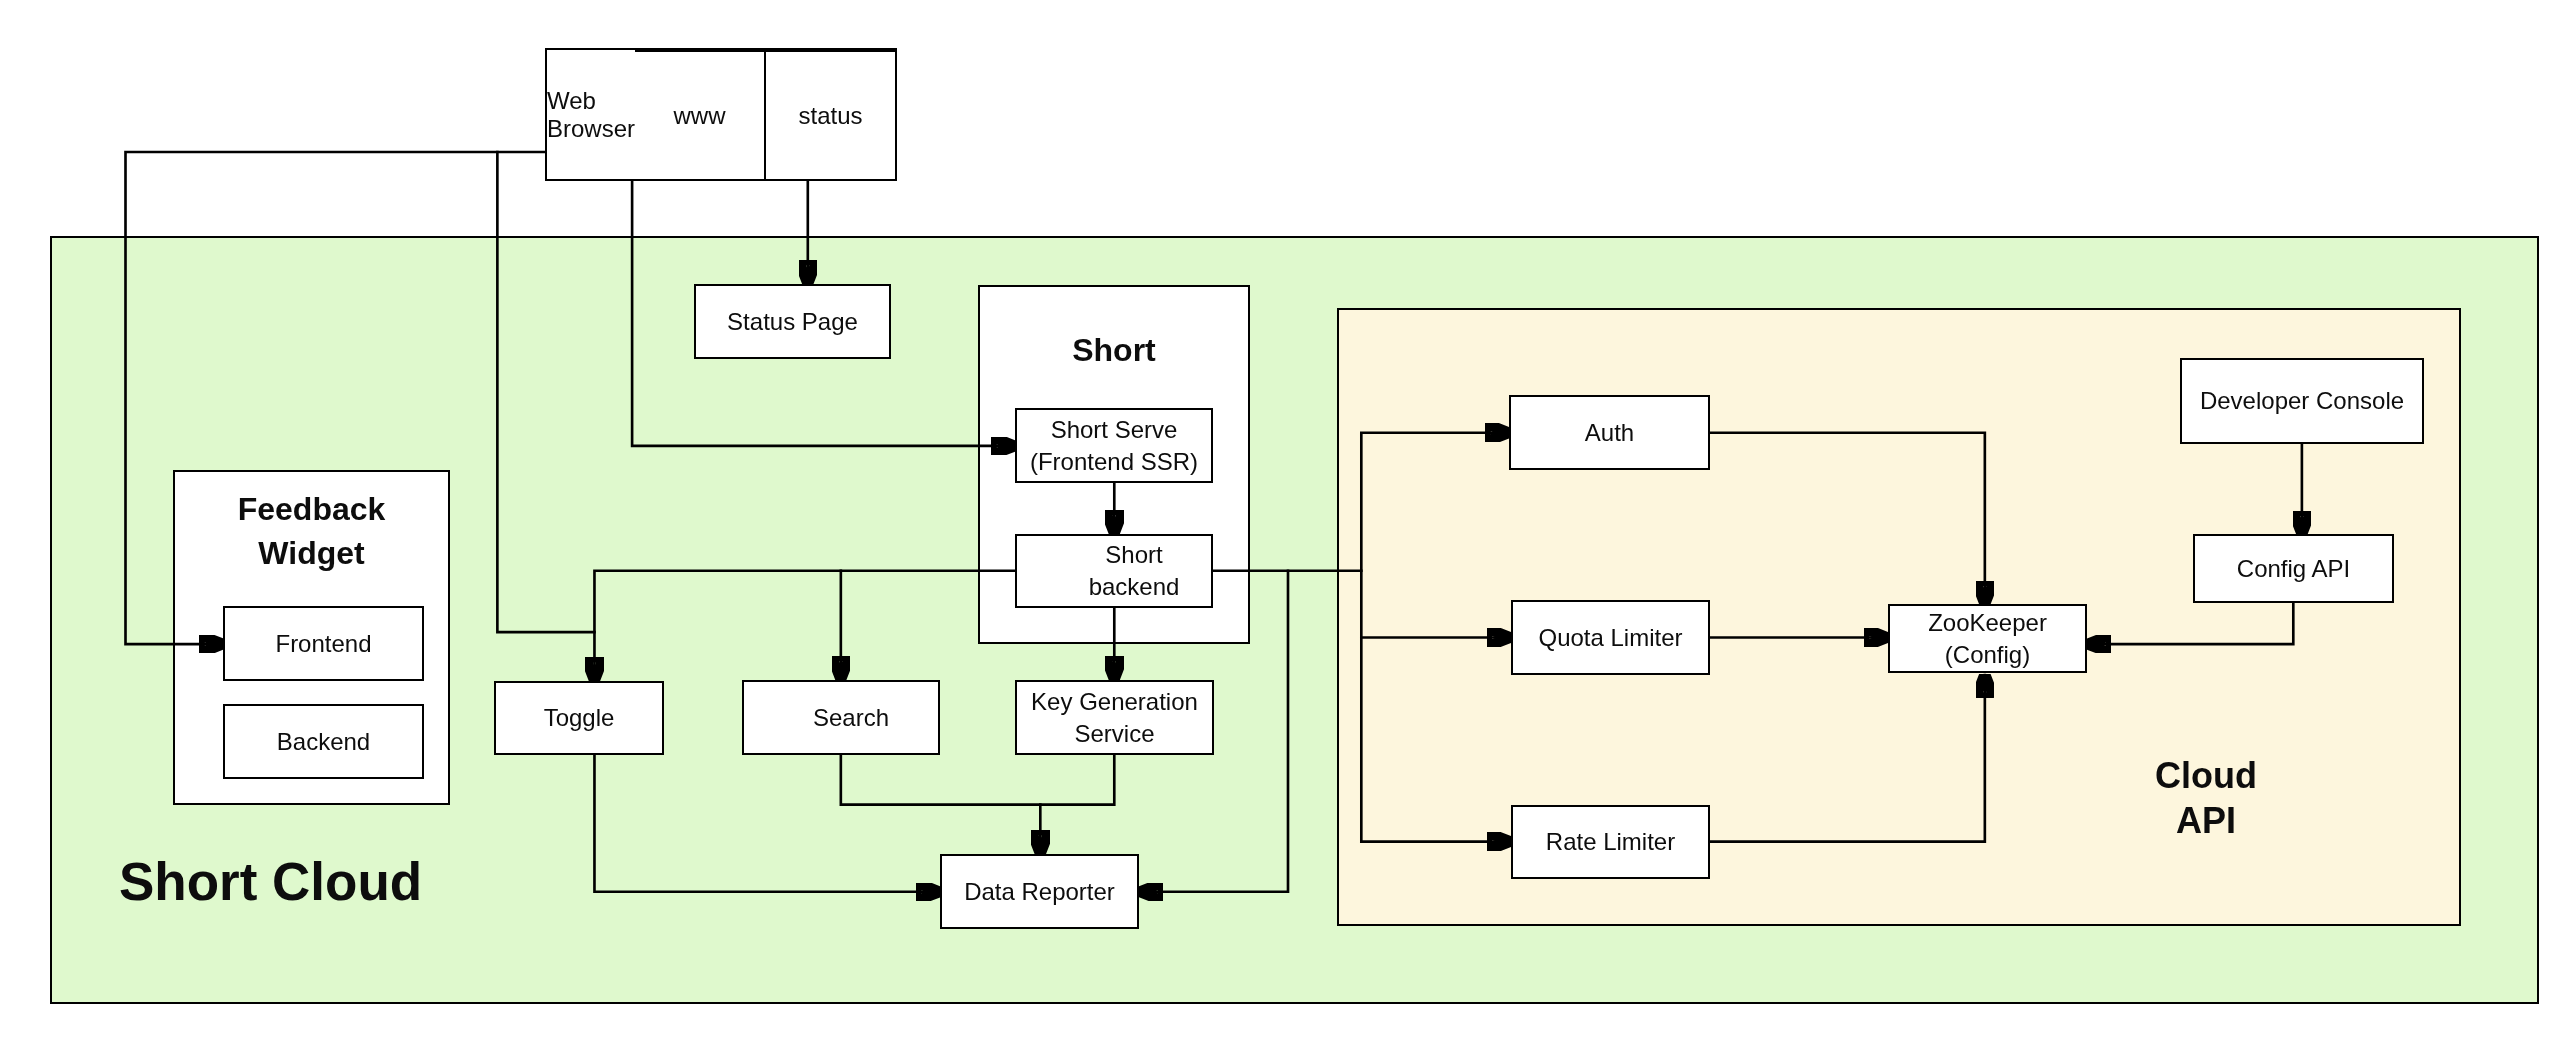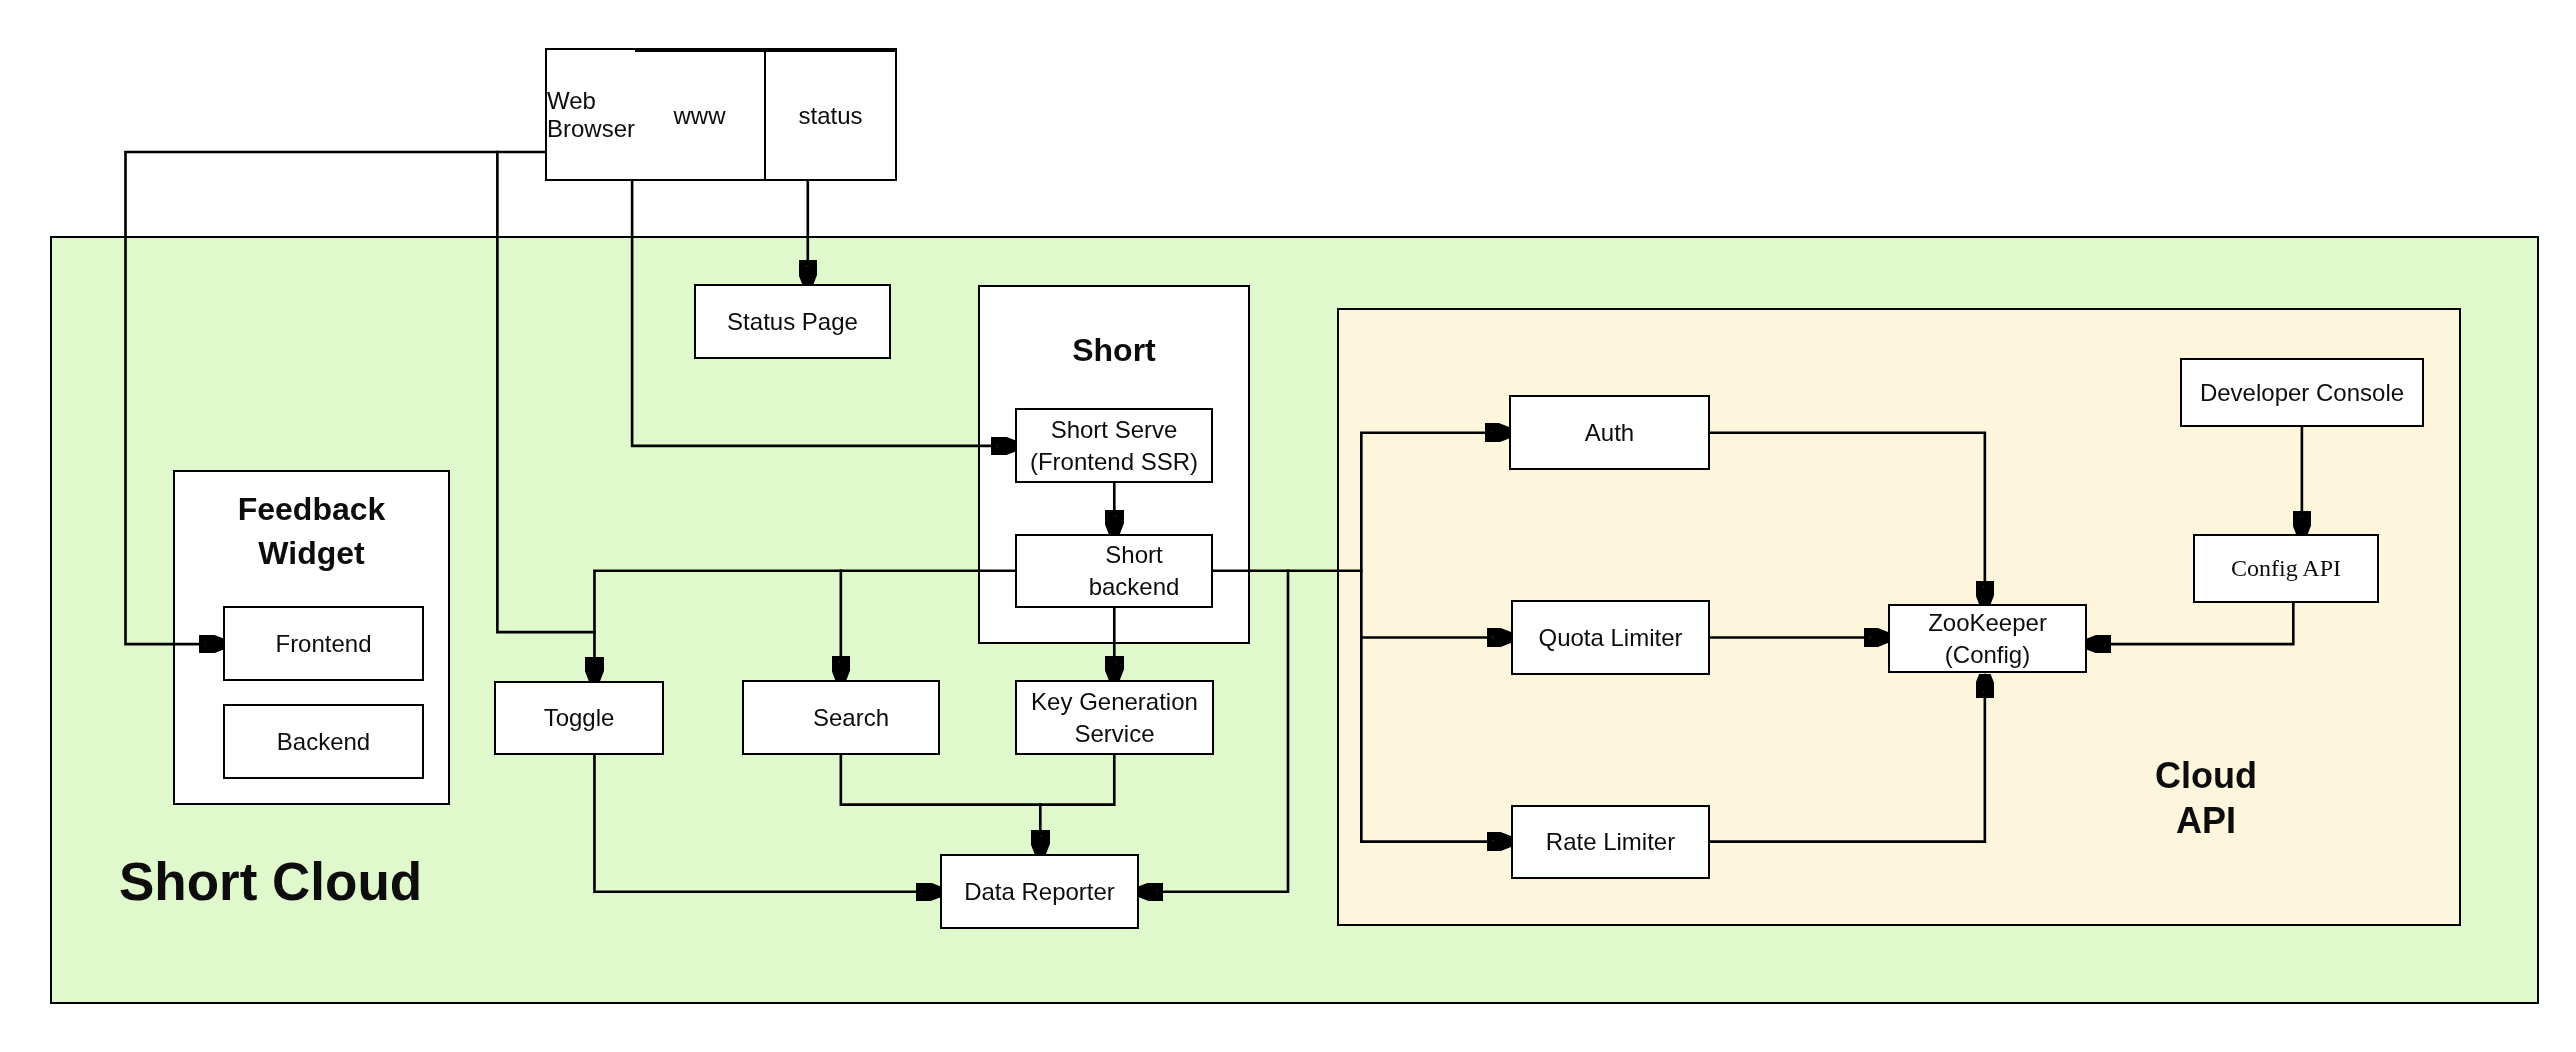--- a/index.html
+++ b/index.html
@@ -134,22 +134,22 @@
 
   <div class="node" style="left:1511px;top:805px;width:199px;height:74px;">
     <span>Rate Limiter</span>
   </div>
 
   <div class="node" style="left:1888px;top:604px;width:199px;height:69px;">
     <span>ZooKeeper</span>
     <span>(Config)</span>
   </div>
 
-  <div class="node" style="left:2180px;top:358px;width:244px;height:69px;">
+  <div class="node" style="left:2180px;top:358px;width:244px;height:86px;">
     <span>Developer Console</span>
   </div>
 
-  <div class="node" style="left:2193px;top:534px;width:186px;height:69px;font-family:Liberation Serif, serif;">
+  <div class="node" style="left:2193px;top:534px;width:201px;height:69px;">
     <span>Config API</span>
   </div>
 
 </div>
 
 
 </body></html>

